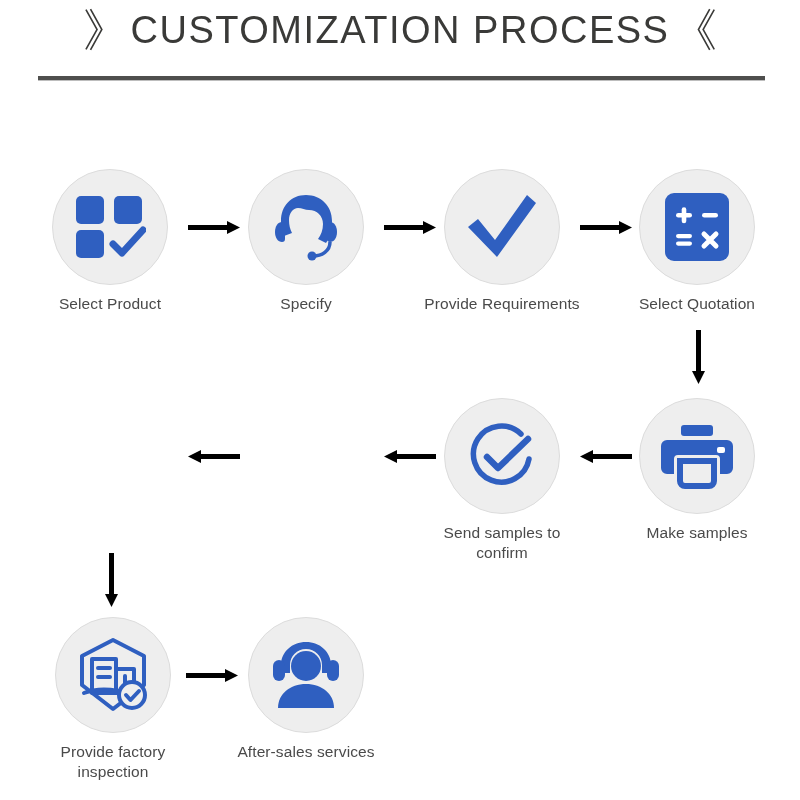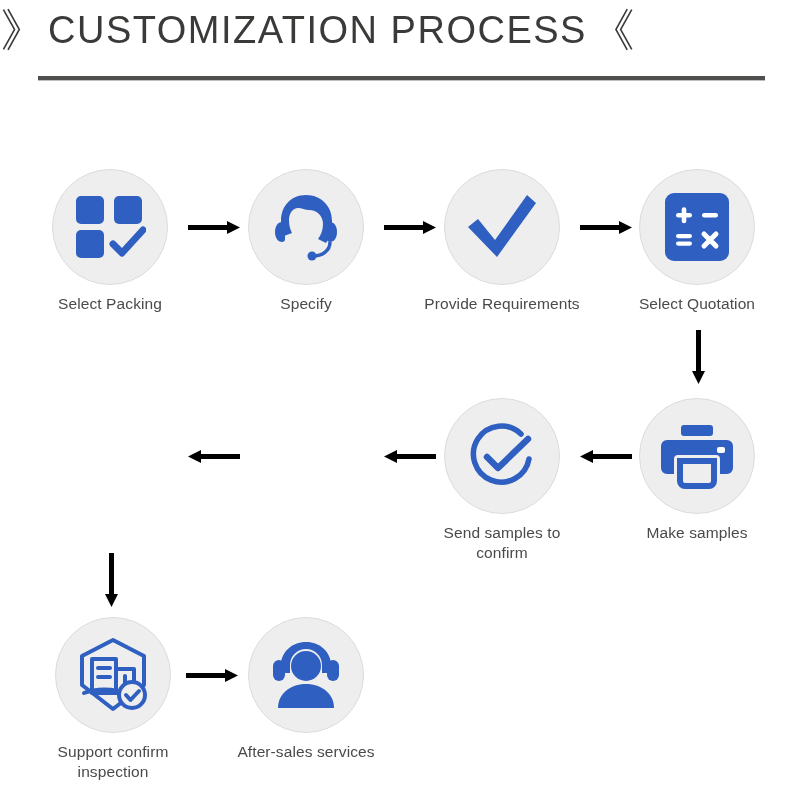--- a/index.html
+++ b/index.html
@@ -20,21 +20,21 @@
   #header {
     position: absolute;
     left: 0; top: 0;
     width: 800px;
     height: 92px;
   }
   #title-row {
     position: absolute;
     left: 0; top: 8px;
     width: 800px;
-    text-align: left;
+    text-align: center;
     white-space: nowrap;
   }
   .chev {
     display: inline-block;
     font-size: 46px;
     line-height: 1;
     color: #3a3a38;
     vertical-align: -3px;
     font-family: "Liberation Serif", serif;
     font-weight: 400;
@@ -120,21 +120,21 @@
       <div class="bubble">
         <span>
           <svg width="72" height="66" viewBox="0 0 72 66">
         <rect x="2" y="2" width="28" height="28" rx="5" fill="#2f5fc0"></rect>
         <rect x="40" y="2" width="28" height="28" rx="5" fill="#2f5fc0"></rect>
         <rect x="2" y="36" width="28" height="28" rx="5" fill="#2f5fc0"></rect>
         <path d="M39 50 L48 59 L69 36" fill="none" stroke="#2f5fc0" stroke-width="7" stroke-linecap="round" stroke-linejoin="round"></path>
       </svg>
         </span>
       </div>
-      <div class="node-label">Select Packing</div>
+      <div class="node-label">Select Product</div>
     </div>
     <div class="node" style="left: 306px; top: 169px;">
       <div class="bubble">
         <span>
           <svg width="74" height="74" viewBox="0 0 74 74">
         <path d="M37 5 C22 5 12 16 12 31 c0 6 1 11 3 15 l8 -3 c-2 -4 -3 -8 -3 -13
                  0 -7 4 -12 9 -12 4 0 7 2 11 2 8 0 14 6 14 14 0 6 -2 11 -5 15 l8 4
                  c4 -6 6 -13 6 -22 C63 16 52 5 37 5 Z" fill="#2f5fc0"></path>
         <path d="M13 32 c-4 0 -7 4 -7 10 s3 10 7 10 c2 0 3 -1 3 -3 V35 c0 -2 -1 -3 -3 -3 Z" fill="#2f5fc0"></path>
         <path d="M61 32 c4 0 7 4 7 10 s-3 10 -7 10 c-2 0 -3 -1 -3 -3 V35 c0 -2 1 -3 3 -3 Z" fill="#2f5fc0"></path>
@@ -204,21 +204,21 @@
         <path d="M18 22 h24 v34 H18 Z" fill="none" stroke="#2f5fc0" stroke-width="4" stroke-linejoin="round"></path>
         <path d="M42 32 h18 v24 H42 Z" fill="none" stroke="#2f5fc0" stroke-width="4" stroke-linejoin="round"></path>
         <path d="M24 31 h12 M24 40 h12" stroke="#2f5fc0" stroke-width="4" stroke-linecap="round"></path>
         <path d="M51 39 v10" stroke="#2f5fc0" stroke-width="4" stroke-linecap="round"></path>
         <path d="M10 56 q20 -8 50 2" fill="none" stroke="#2f5fc0" stroke-width="4" stroke-linecap="round"></path>
         <circle cx="58" cy="58" r="13" fill="#eeeeee" stroke="#2f5fc0" stroke-width="4"></circle>
         <path d="M52 58 L56.5 63 L65 54" fill="none" stroke="#2f5fc0" stroke-width="4" stroke-linecap="round" stroke-linejoin="round"></path>
       </svg>
         </span>
       </div>
-      <div class="node-label">Support confirm
+      <div class="node-label">Provide factory
 inspection</div>
     </div>
     <div class="node" style="left: 306px; top: 617px;">
       <div class="bubble">
         <span>
           <svg width="74" height="70" viewBox="0 0 74 70">
         <path d="M37 2 C23 2 12 12 12 25 v8 h9 v-8 c0 -9 7 -16 16 -16 s16 7 16 16 v8 h9 v-8
                  C62 12 51 2 37 2 Z" fill="#2f5fc0"></path>
         <rect x="4" y="20" width="12" height="21" rx="6" fill="#2f5fc0"></rect>
         <rect x="58" y="20" width="12" height="21" rx="6" fill="#2f5fc0"></rect>

